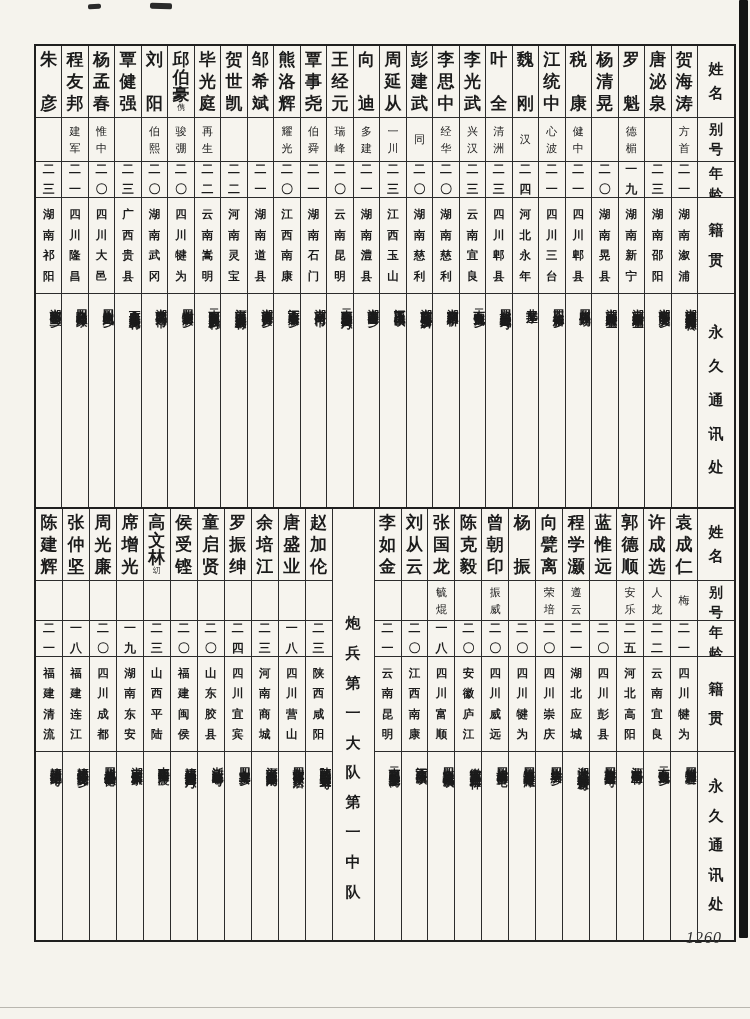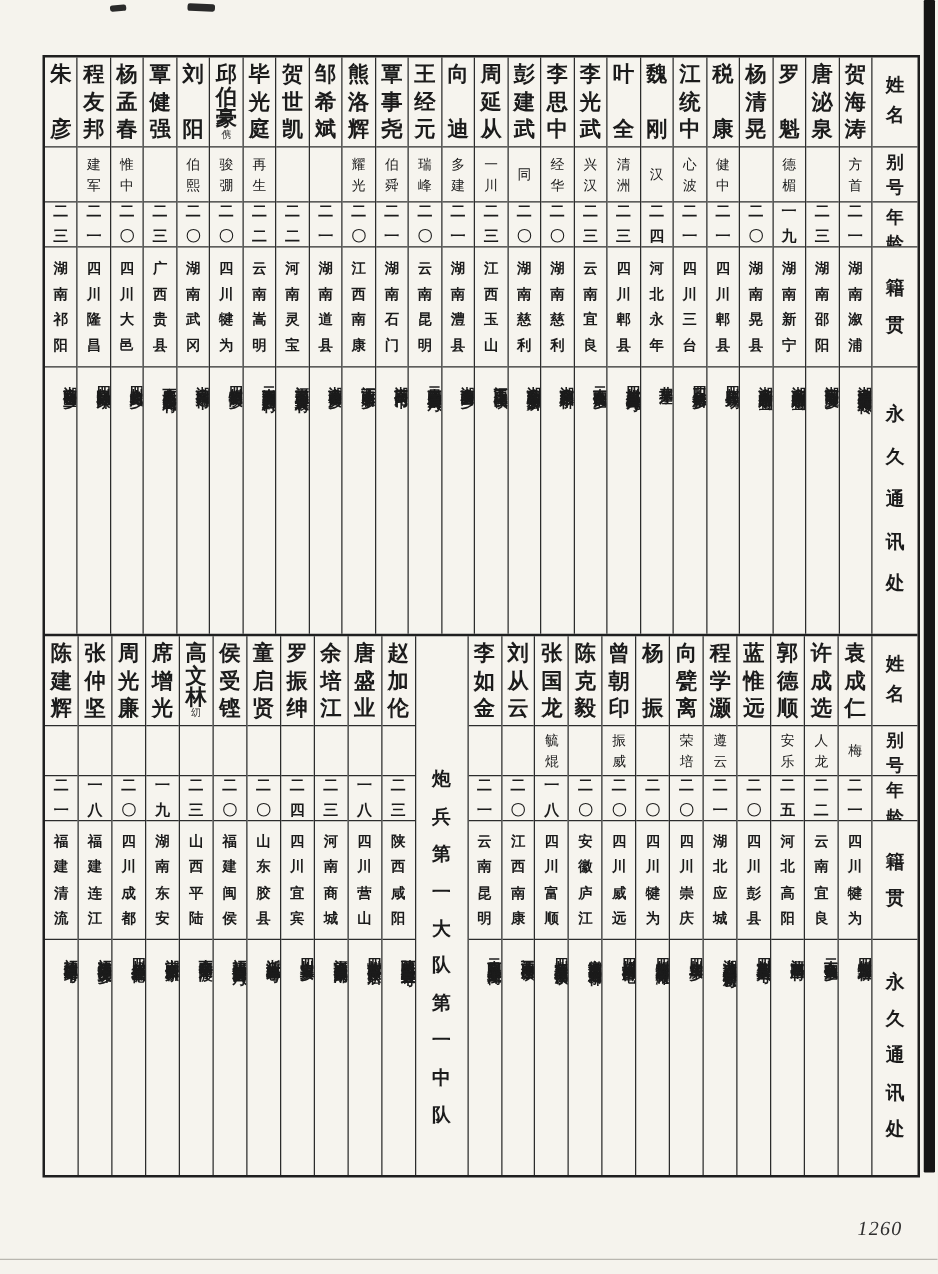--- a/index.html
+++ b/index.html
@@ -19,21 +19,21 @@
     position:absolute;top:0;right:2px;width:9px;height:938px;
     background:#151515;border-radius:1px;
   }
   .artifact{position:absolute;background:#2a2a2a;border-radius:2px;}
   .a1{left:88px;top:4px;width:13px;height:5px;transform:rotate(-4deg);}
   .a2{left:150px;top:3px;width:22px;height:6px;transform:rotate(2deg);}
   .bottom-rule{
     position:absolute;left:0;top:1007px;width:750px;height:1px;background:#b9b6af;
   }
   .page-number{
-    position:absolute;left:686px;top:975px;
+    position:absolute;left:686px;top:929px;
     font-style:italic;font-size:16px;letter-spacing:1px;color:#2e2e2e;
   }
   
   .table-frame{
     position:absolute;left:34px;top:44px;width:702px;
     border:2px solid #1f1f1f;
     background:#f6f4ee;
     box-sizing:border-box;
   }
   .section{display:flex;flex-direction:row-reverse;align-items:stretch;}

